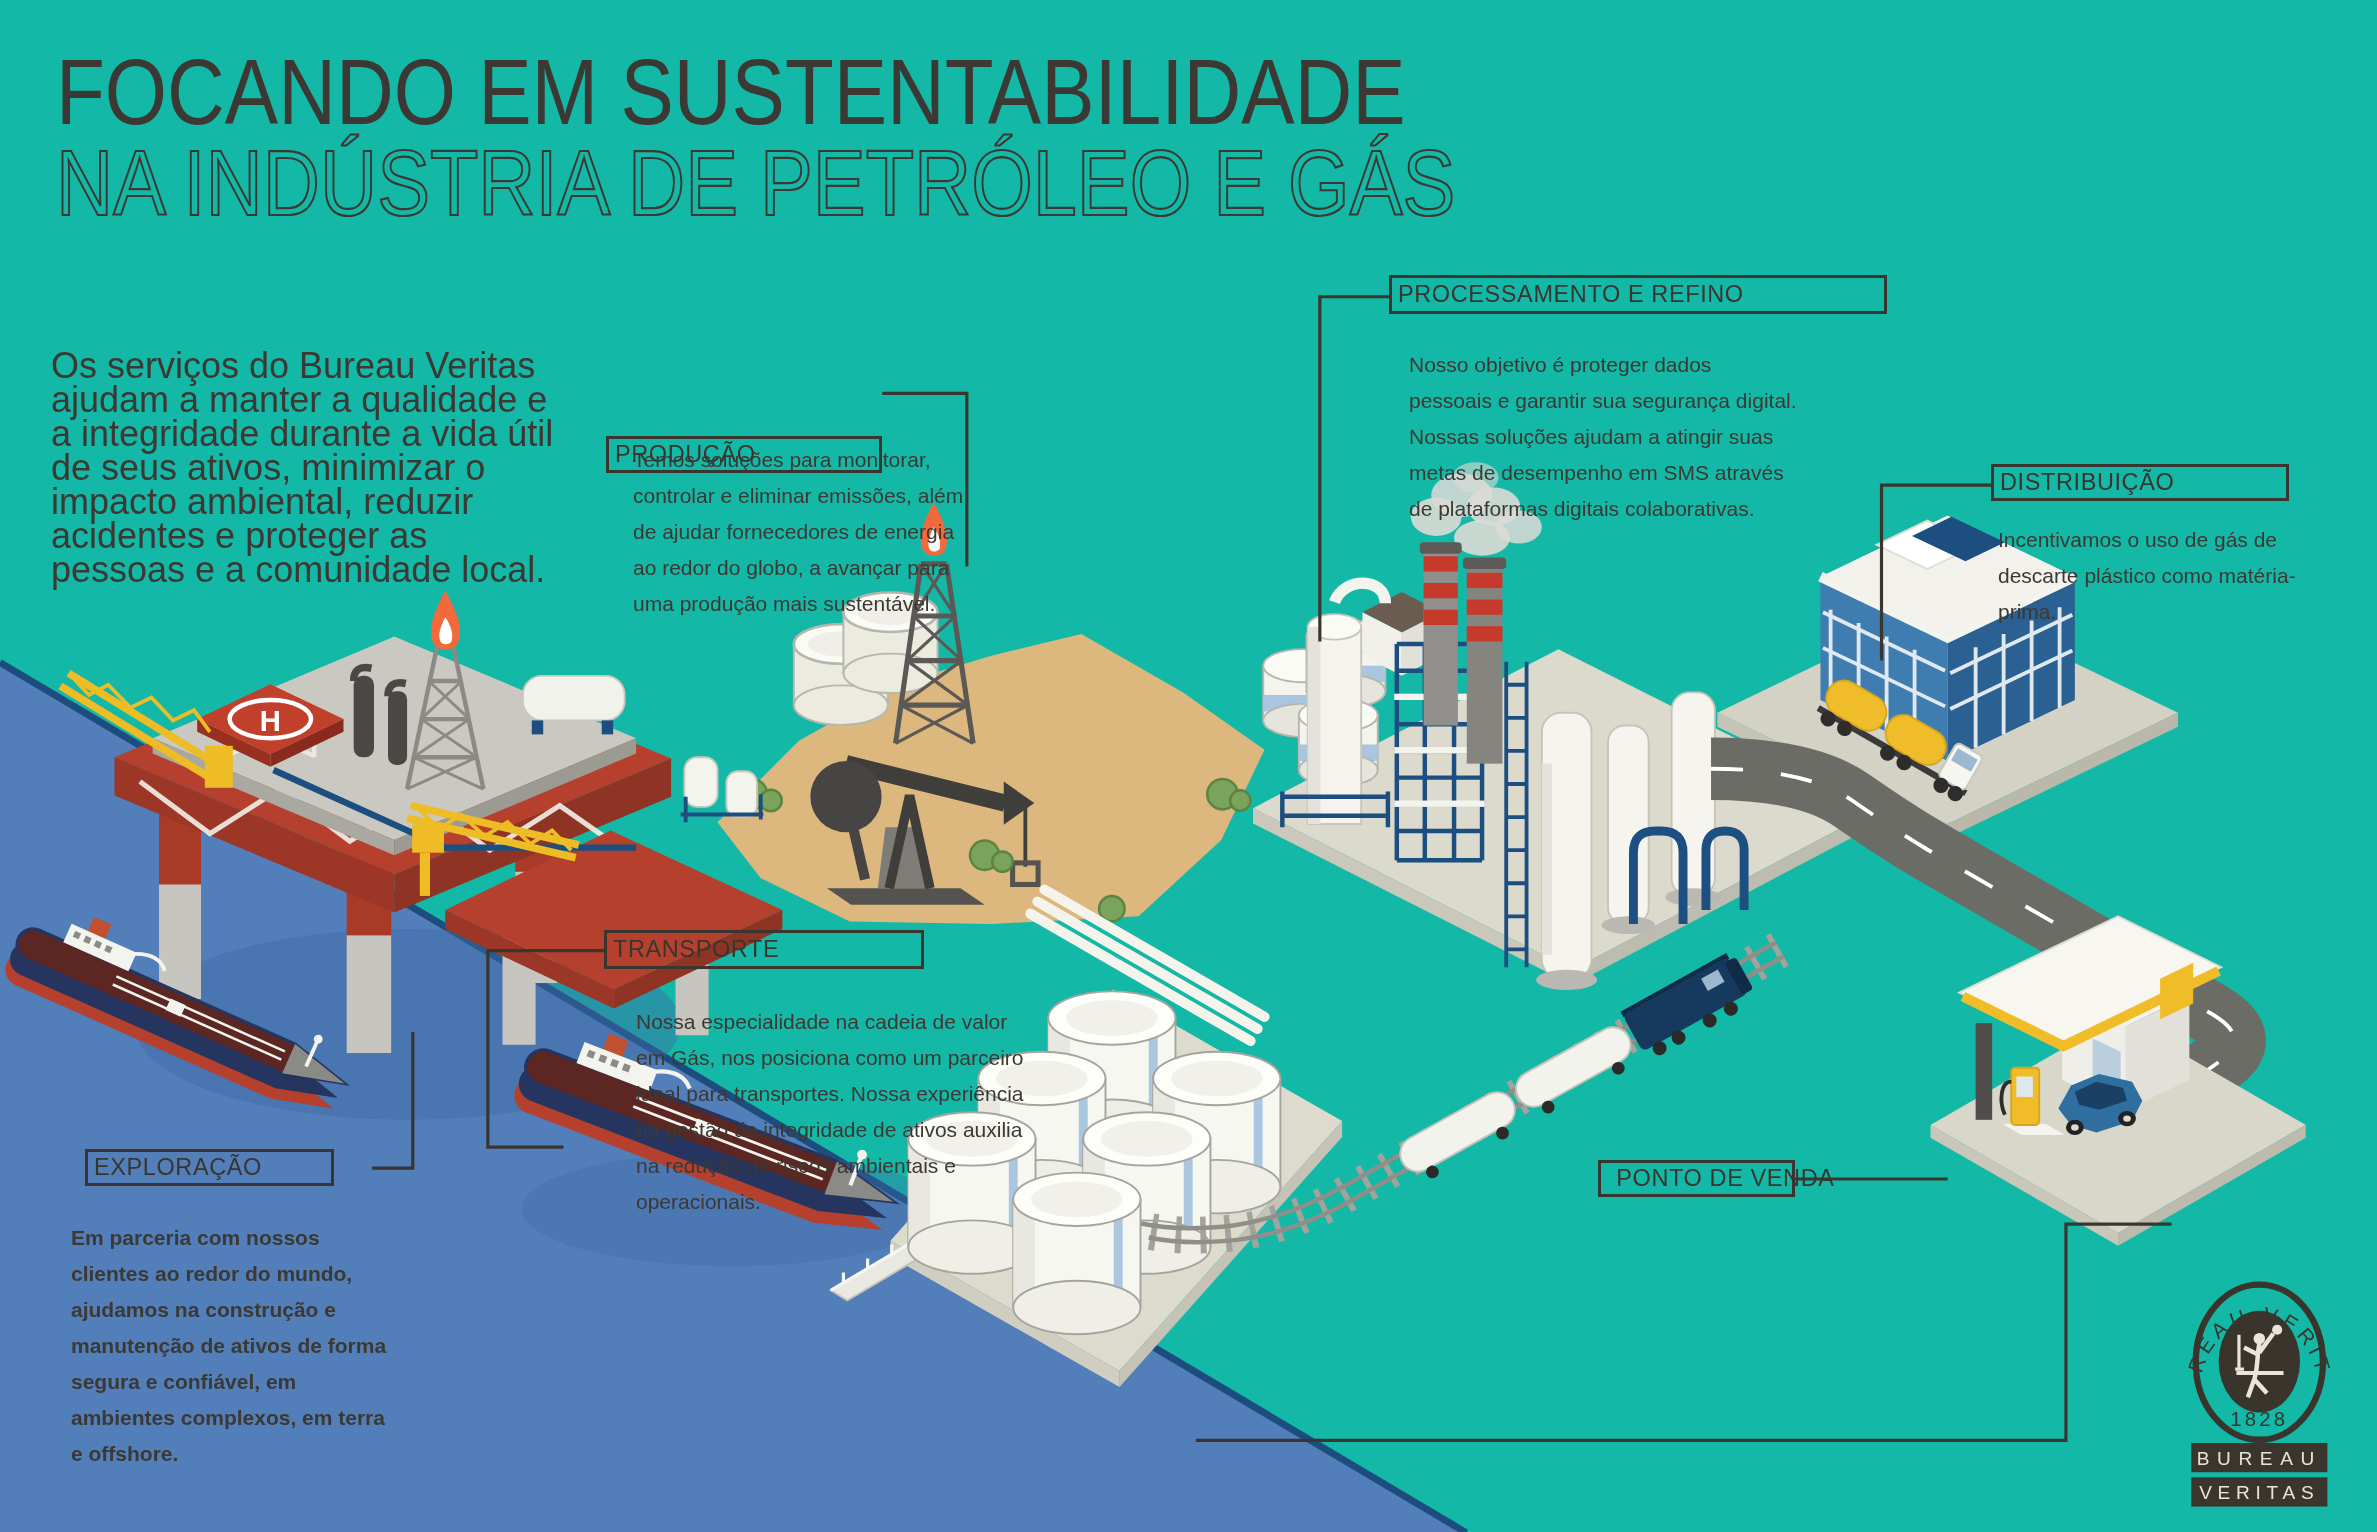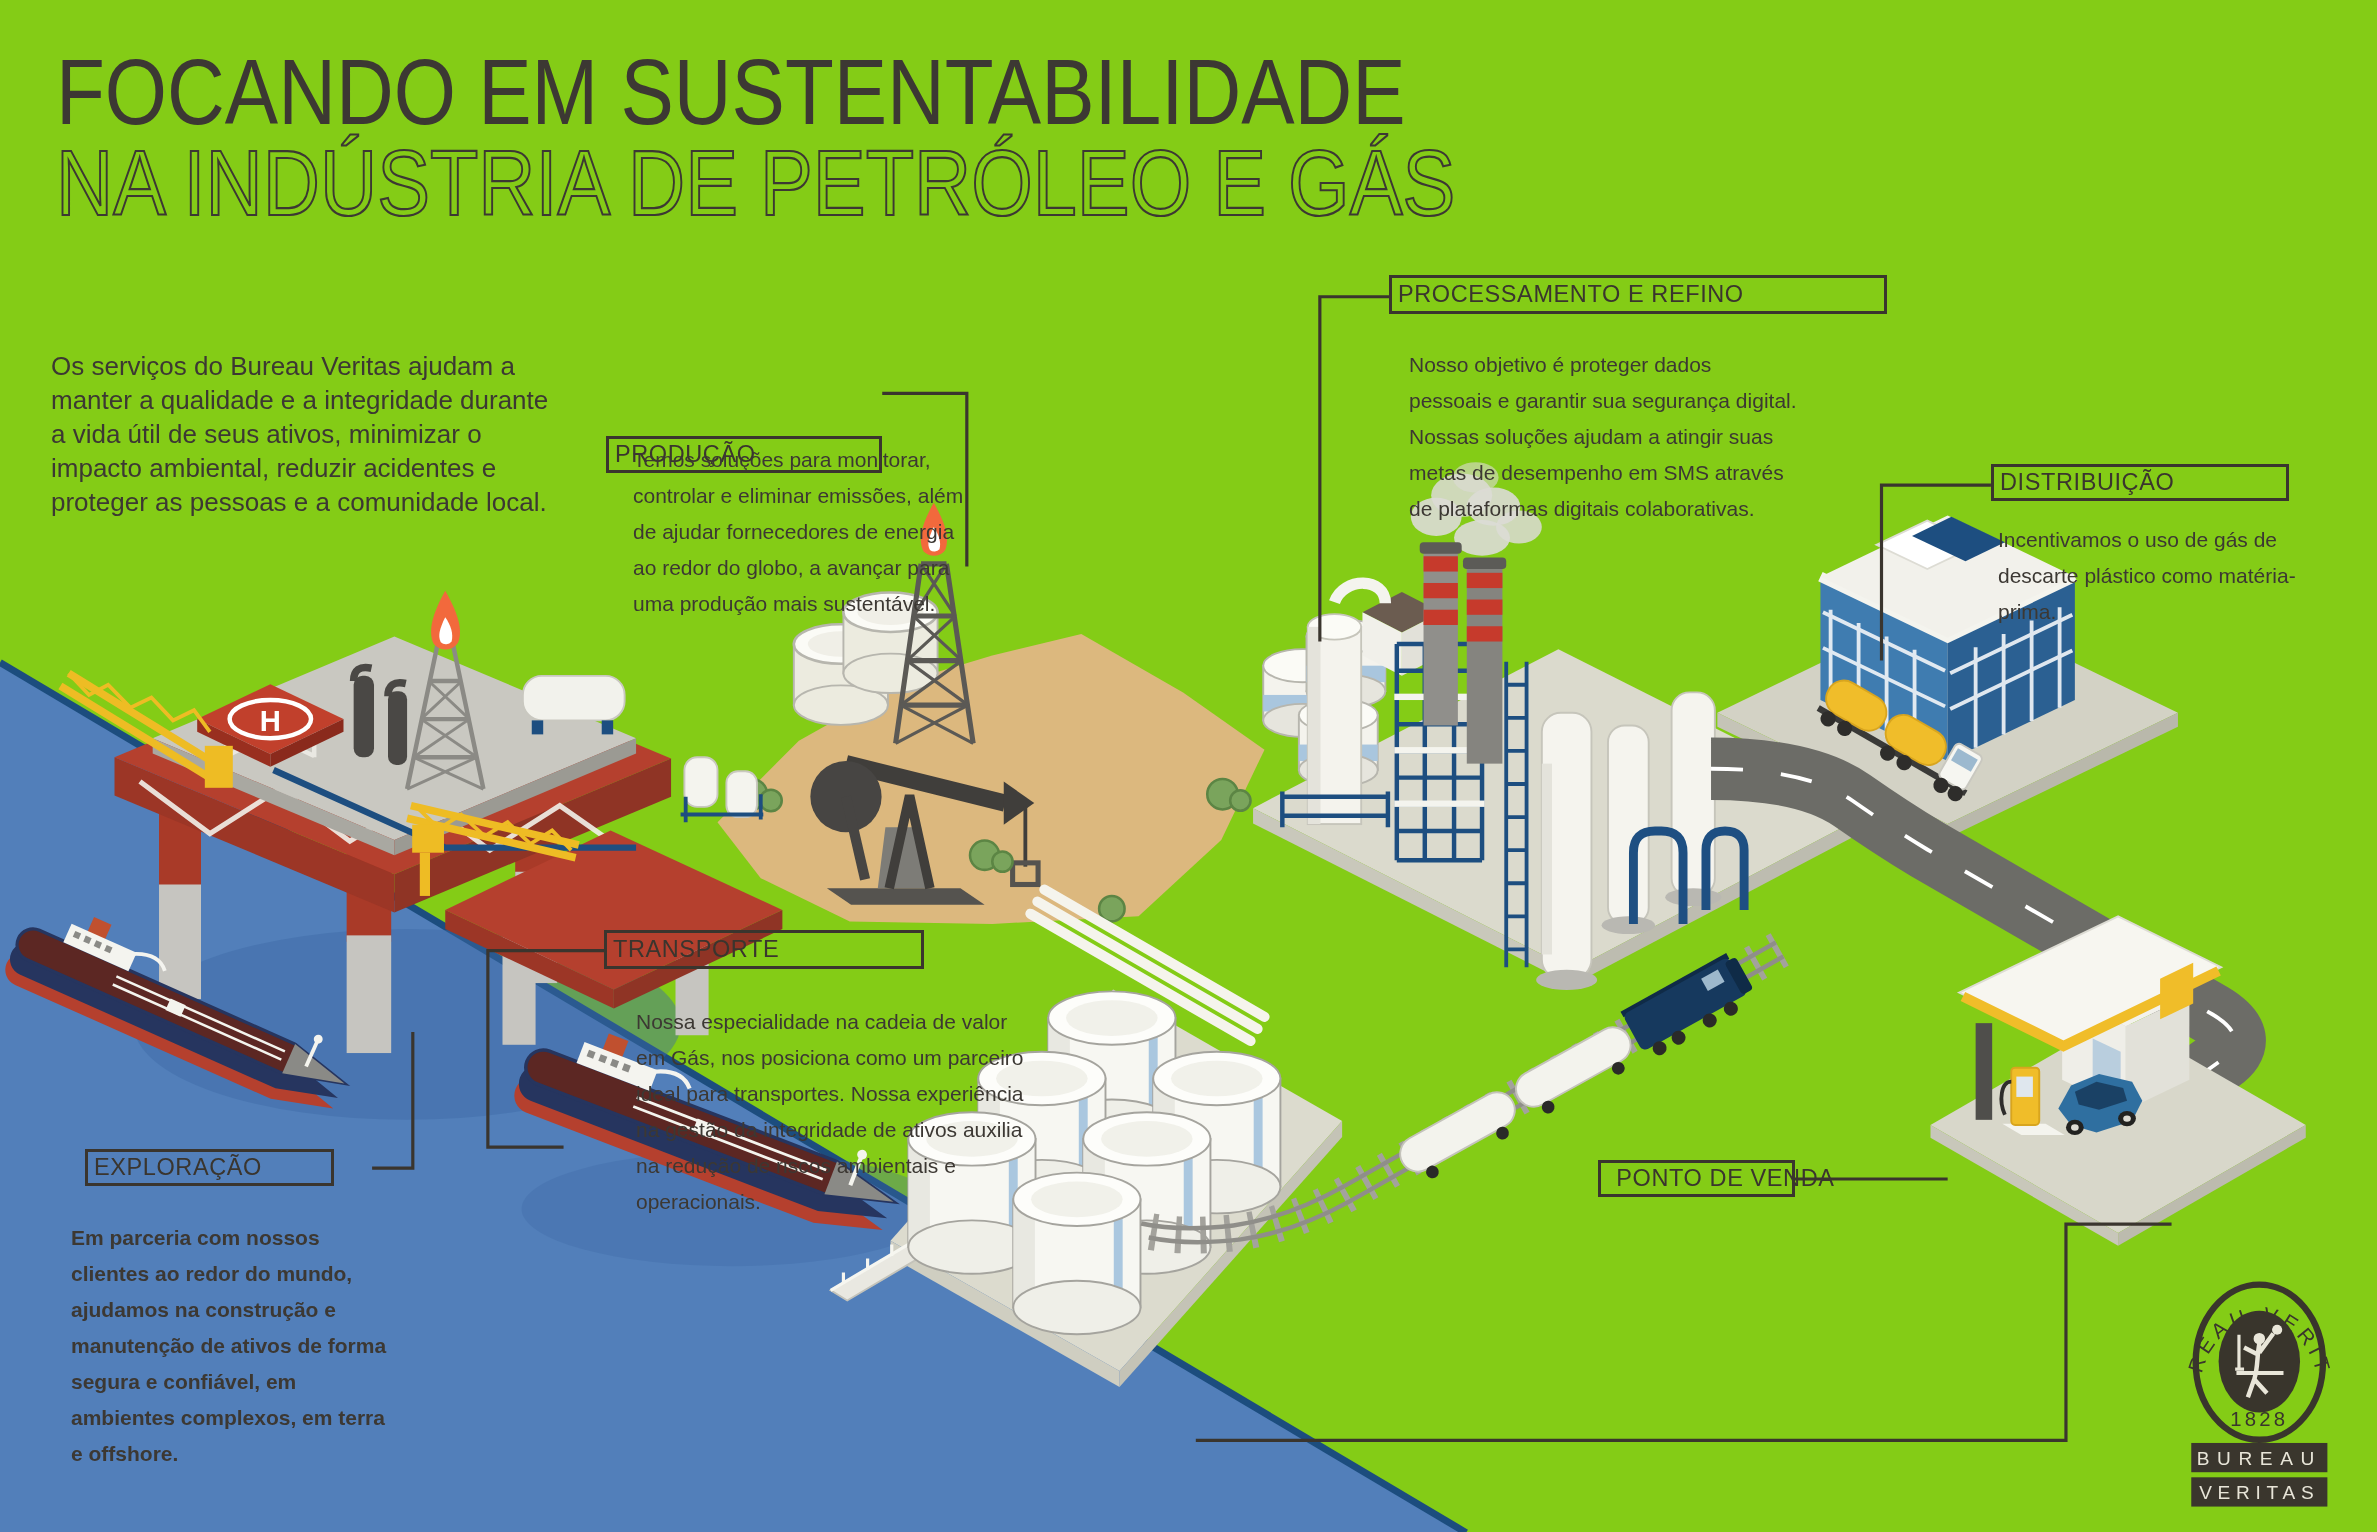--- a/index.html
+++ b/index.html
@@ -1,23 +1,23 @@
 <!DOCTYPE html>
 <html style="font-size:10.2px"><head>
 <meta charset="utf-8">
 <style>
   html,body{margin:0;padding:0;background:#e1e0ca;}
-  .canvas{position:relative;width:2377px;height:1533px;overflow:hidden;background:#84cc16;
+  .canvas{position:relative;width:2377px;height:1533px;overflow:hidden;background:#14b8a6;
           font-family:"Liberation Sans",sans-serif;color:#3c3833;}
   .canvas svg.art{position:absolute;left:0;top:0;}
   .label-box{position:absolute;border:3.2px solid #3a352e;box-sizing:border-box;
              display:flex;align-items:center;padding-left:6px;
              font-size:23.5px;letter-spacing:0.6px;color:#3a352e;white-space:nowrap;}
   .body-text{position:absolute;font-size:21px;line-height:36px;color:#3c3833;}
-  .intro-text{position:absolute;font-size:26px;line-height:34px;color:#3c3833;}
+  .intro-text{position:absolute;font-size:36px;line-height:34px;color:#3c3833;}
 </style>
 </head>
 <body>
 
 <div class="canvas">
 
 <svg class="art" width="2377" height="1533" viewBox="0 0 3737 2409">
 
   <g>
     <polygon points="0,1041 2305,2409 0,2409" fill="#527fba"></polygon>

